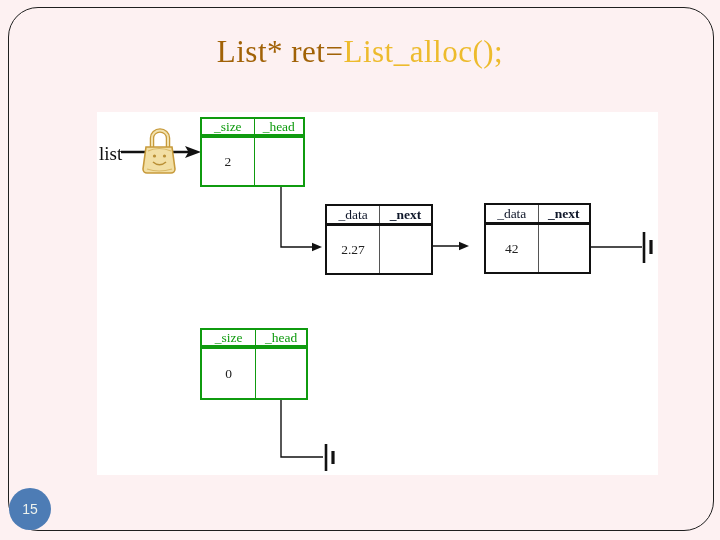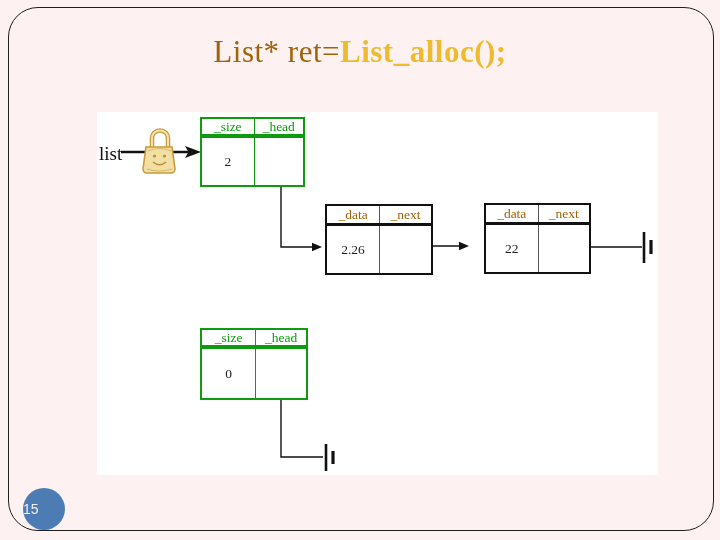--- a/index.html
+++ b/index.html
@@ -21,21 +21,21 @@
   .title {
     position: absolute;
     top: 34px; left: 0;
     width: 720px;
     text-align: center;
     font-size: 31px;
     letter-spacing: 0.5px;
     white-space: nowrap;
   }
   .title .prefix { color: #a16207; font-weight: 400; }
-  .title .highlight { color: #edbb2d; font-weight: 700; margin-top: 7px; }
+  .title .highlight { color: #edbb2d; font-weight: 400; margin-top: 7px; }
 
   .diagram {
     position: absolute;
     left: 97px; top: 112px;
     width: 561px; height: 363px;
     background: #ffffff;
   }
   .connectors { position: absolute; left: 0; top: 0; z-index: 1; }
 
   .list-label {
@@ -55,38 +55,38 @@
   .green-table { border: 2px solid #0f9b0f; }
   .green-table .hdr-row { height: 19px; border-bottom: 4px solid #0f9b0f; }
   .green-table .hdr-row .cell { color: #0f9b0f; }
   .green-table .cell.c1 { width: 52%; border-right: 1.5px solid #0f9b0f; }
   .green-table .cell.c2 { width: 48%; text-align: right; }
   .green-table .body-row { flex: 1; }
   .green-table .body-row .cell { color: #222; }
 
   .node-table { border: 2.5px solid #111; }
   .node-table .hdr-row { height: 20px; border-bottom: 3.5px solid #111; }
-  .node-table .hdr-row .cell { color: #a16207; text-align: right; }
+  .node-table .hdr-row .cell { color: #0f172a; text-align: right; }
   .node-table .cell.c1 { width: 51%; border-right: 1px solid #555; }
-  .node-table .cell.c2 { width: 49%; }
+  .node-table .cell.c2 { width: 49%; font-weight: bold; }
   .node-table .body-row { flex: 1; }
   .node-table .body-row .cell { color: #222; }
 
   #list-table  { left: 103px; top: 5px;  width: 105px; height: 70px; }
   #node1       { left: 228px; top: 92px; width: 108px; height: 71px; }
   #node2       { left: 387px; top: 91px; width: 107px; height: 71px; }
   #empty-table { left: 103px; top: 216px; width: 108px; height: 72px; }
 
   .page-badge {
     position: absolute;
-    left: 23px; top: 488px;
+    left: 9px; top: 488px;
     width: 42px; height: 42px;
     border-radius: 50%;
     background: #4d7cb5;
-    display: flex; align-items: center; 
+    display: flex; align-items: center; justify-content: center;
     color: #edf2ed;
     font-family: "Liberation Sans", sans-serif;
     font-size: 14px;
   }
 </style>
 </head>
 <body>
 
 <div class="slide-border"></div>
 
@@ -153,32 +153,32 @@
       <div class="cell c2"></div>
     </div>
   </div>
 
   <div class="dtable node-table" id="node1">
     <div class="hdr-row">
       <div class="cell c1">_data</div>
       <div class="cell c2">_next</div>
     </div>
     <div class="body-row">
-      <div class="cell c1">2.26</div>
+      <div class="cell c1">2.27</div>
       <div class="cell c2"></div>
     </div>
   </div>
 
   <div class="dtable node-table" id="node2">
     <div class="hdr-row">
       <div class="cell c1">_data</div>
       <div class="cell c2">_next</div>
     </div>
     <div class="body-row">
-      <div class="cell c1">22</div>
+      <div class="cell c1">42</div>
       <div class="cell c2"></div>
     </div>
   </div>
 
   <div class="dtable green-table" id="empty-table">
     <div class="hdr-row">
       <div class="cell c1">_size</div>
       <div class="cell c2">_head</div>
     </div>
     <div class="body-row">

